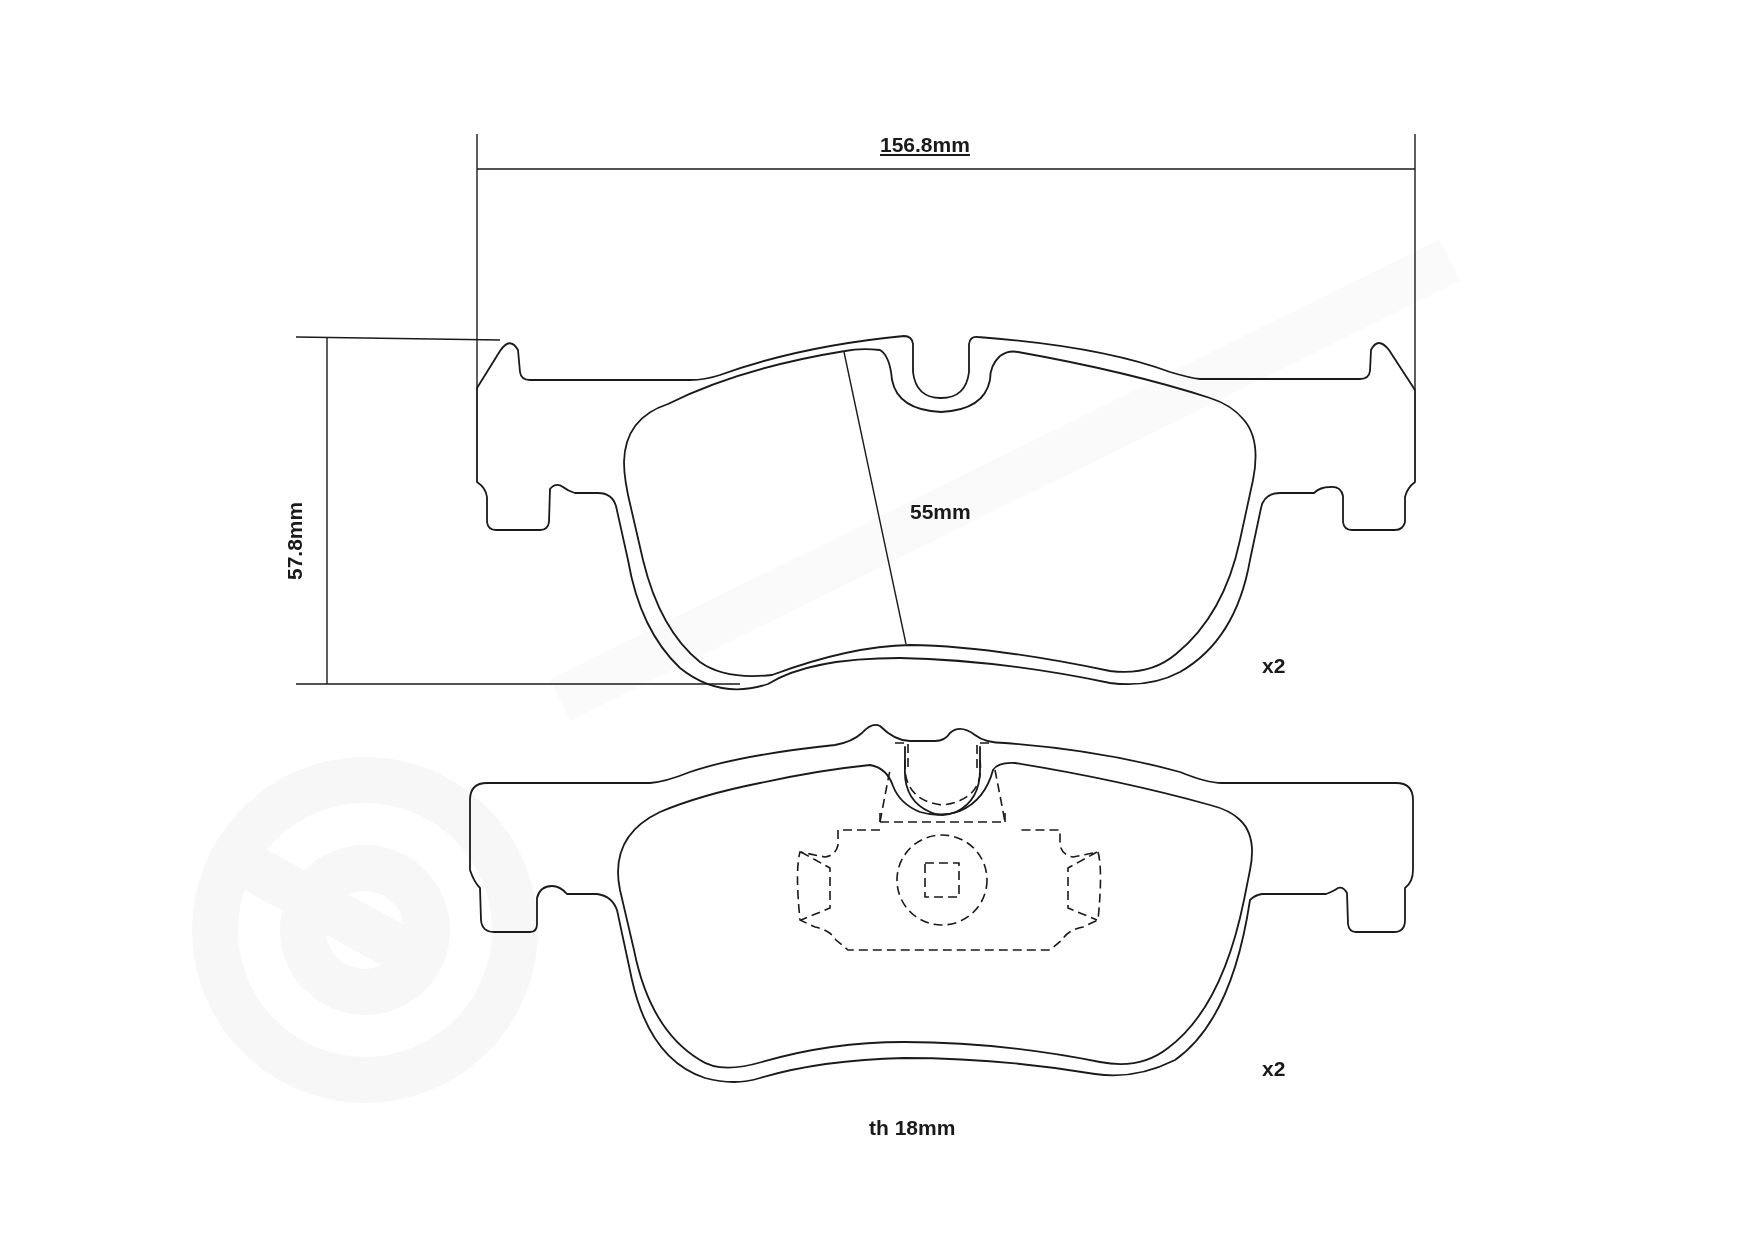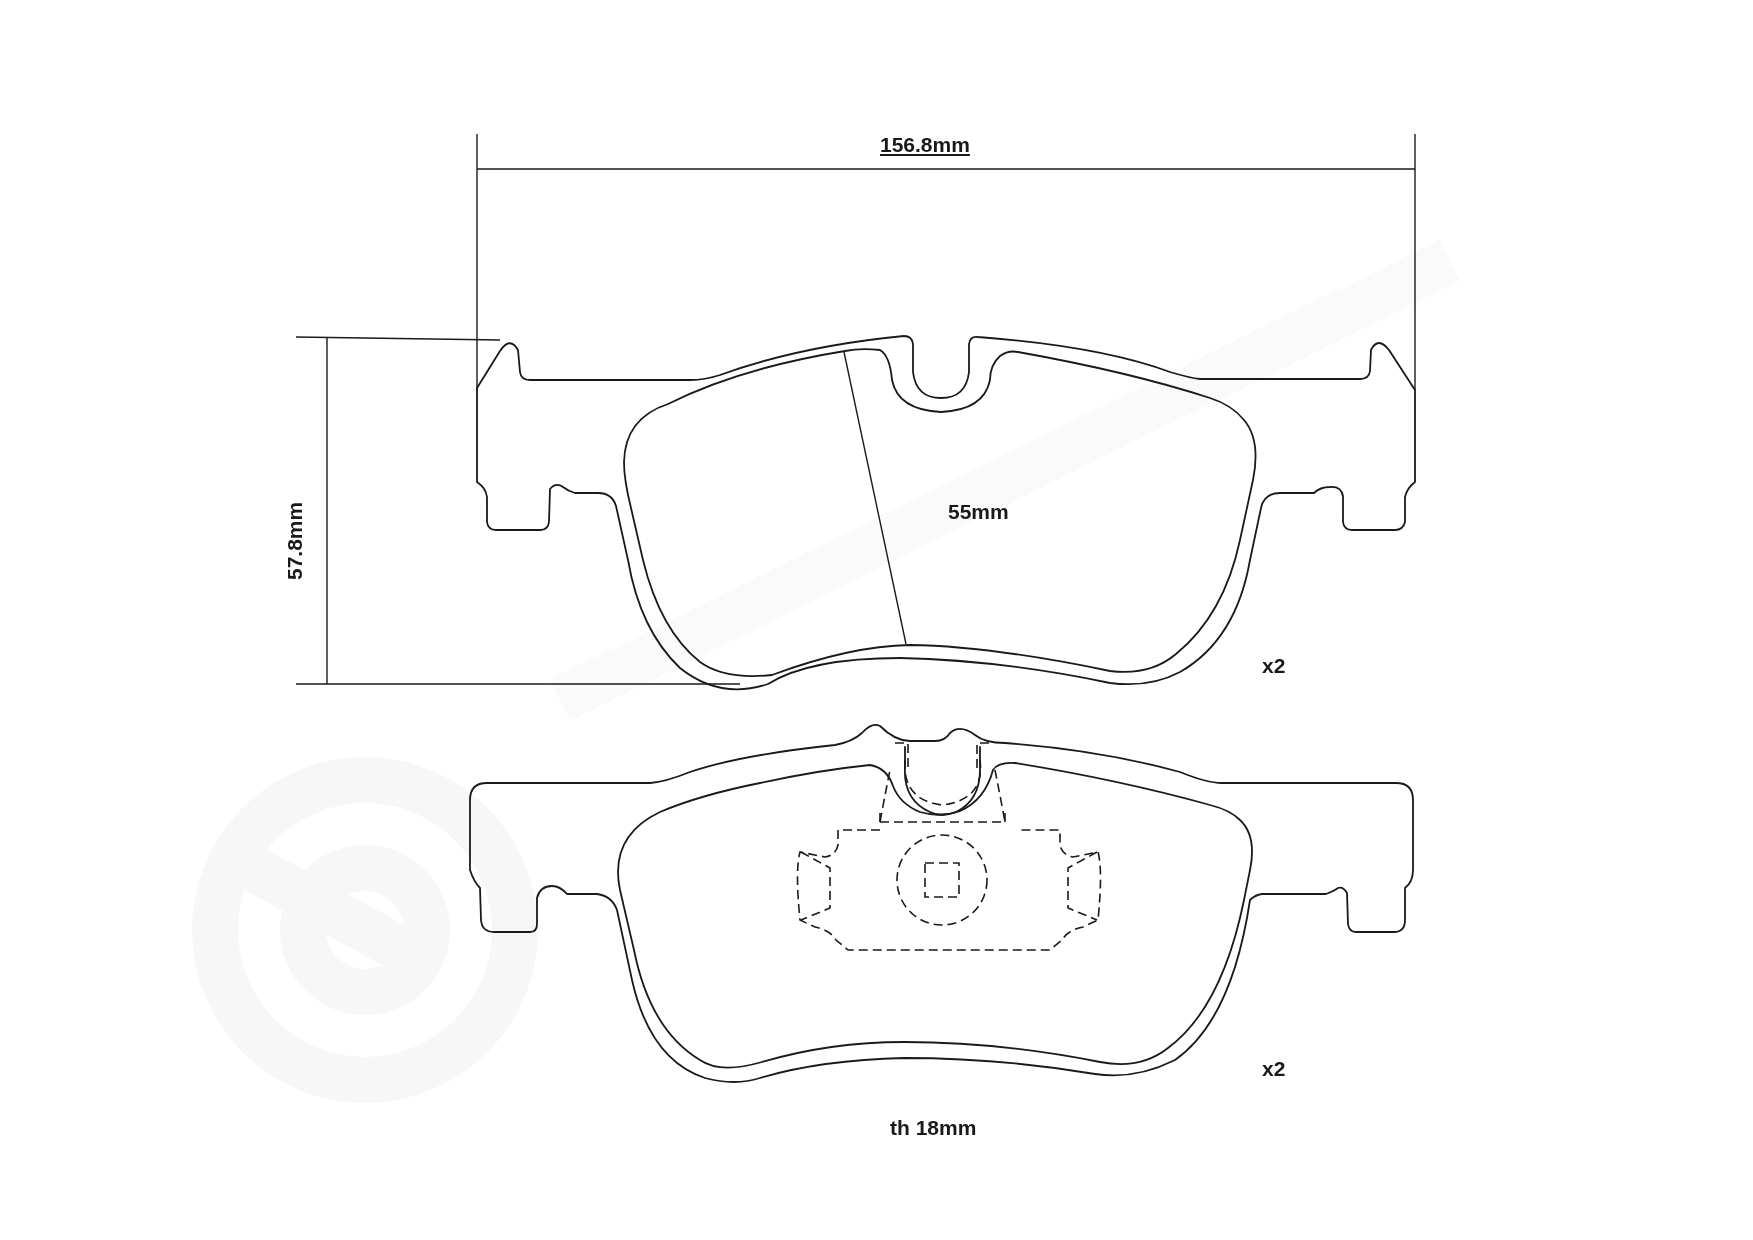--- a/index.html
+++ b/index.html
@@ -107,16 +107,16 @@
       <path class="dash" d="M801 852 L830 868 L830 908 L801 920"></path>
       <path class="dash" d="M1097 852 L1068 868 L1068 908 L1097 920"></path>
       <circle class="dash" cx="942" cy="880" r="45"></circle>
       <rect class="dash" x="925" y="863" width="34" height="34"></rect>
     </g>
   </g>
 </svg>
 
 <div class="lbl" style="left:880px; top:134px;text-decoration:underline;">156.8mm</div>
 <div class="lbl" style="left:258px; top:530px; transform: rotate(-90deg); transform-origin: left top; top:580px; left:284px;">57.8mm</div>
-<div class="lbl" style="left:910px; top:501px;margin-left:38px;">55mm</div>
+<div class="lbl" style="left:910px; top:501px;">55mm</div>
 <div class="lbl" style="left:1262px; top:655px;">x2</div>
 <div class="lbl" style="left:1262px; top:1058px;">x2</div>
-<div class="lbl" style="left:890px; top:1117px;">th 18mm</div>
+<div class="lbl" style="left:869px; top:1117px;">th 18mm</div>
 
 </body></html>

